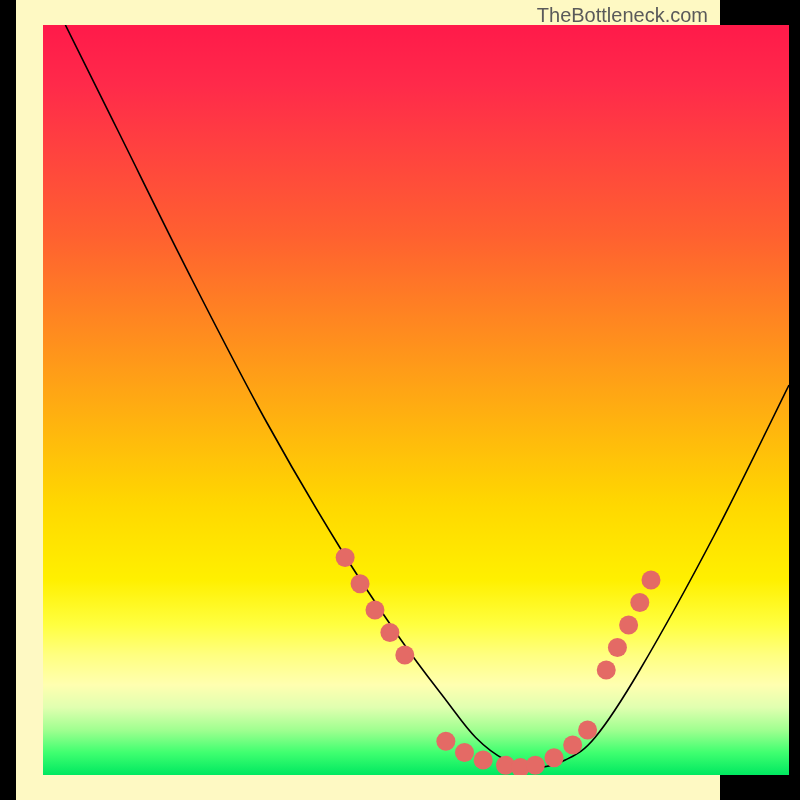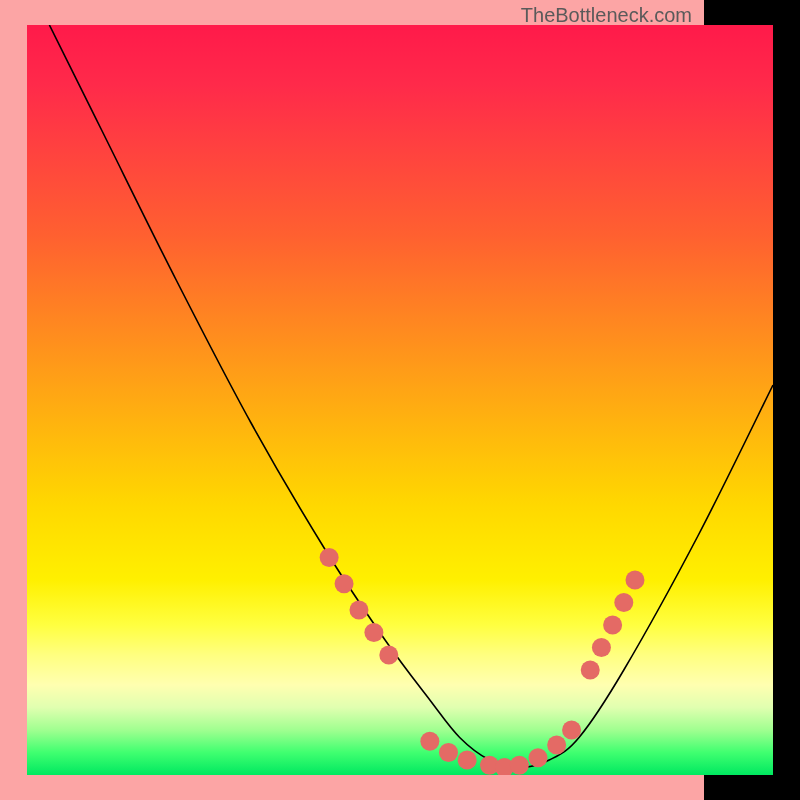--- a/index.html
+++ b/index.html
@@ -8,23 +8,23 @@
     position: absolute;
     top: 4px;
     right: 12px;
     color: #5a5a5a;
     font-size: 20px;
     font-weight: 500;
     z-index: 10;
   }
   .frame {
     position: absolute;
-    top: 0; left: 0;
+    top: 0; left: 16px;
     width: 704px; height: 800px;
-    background: #fca5a5;
+    background: #fef9c3;
   }
   .plot {
     position: absolute;
     top: 25px;
     left: 27px;
     width: 746px;
     height: 750px;
   }
   .gradient {
     position: absolute;

